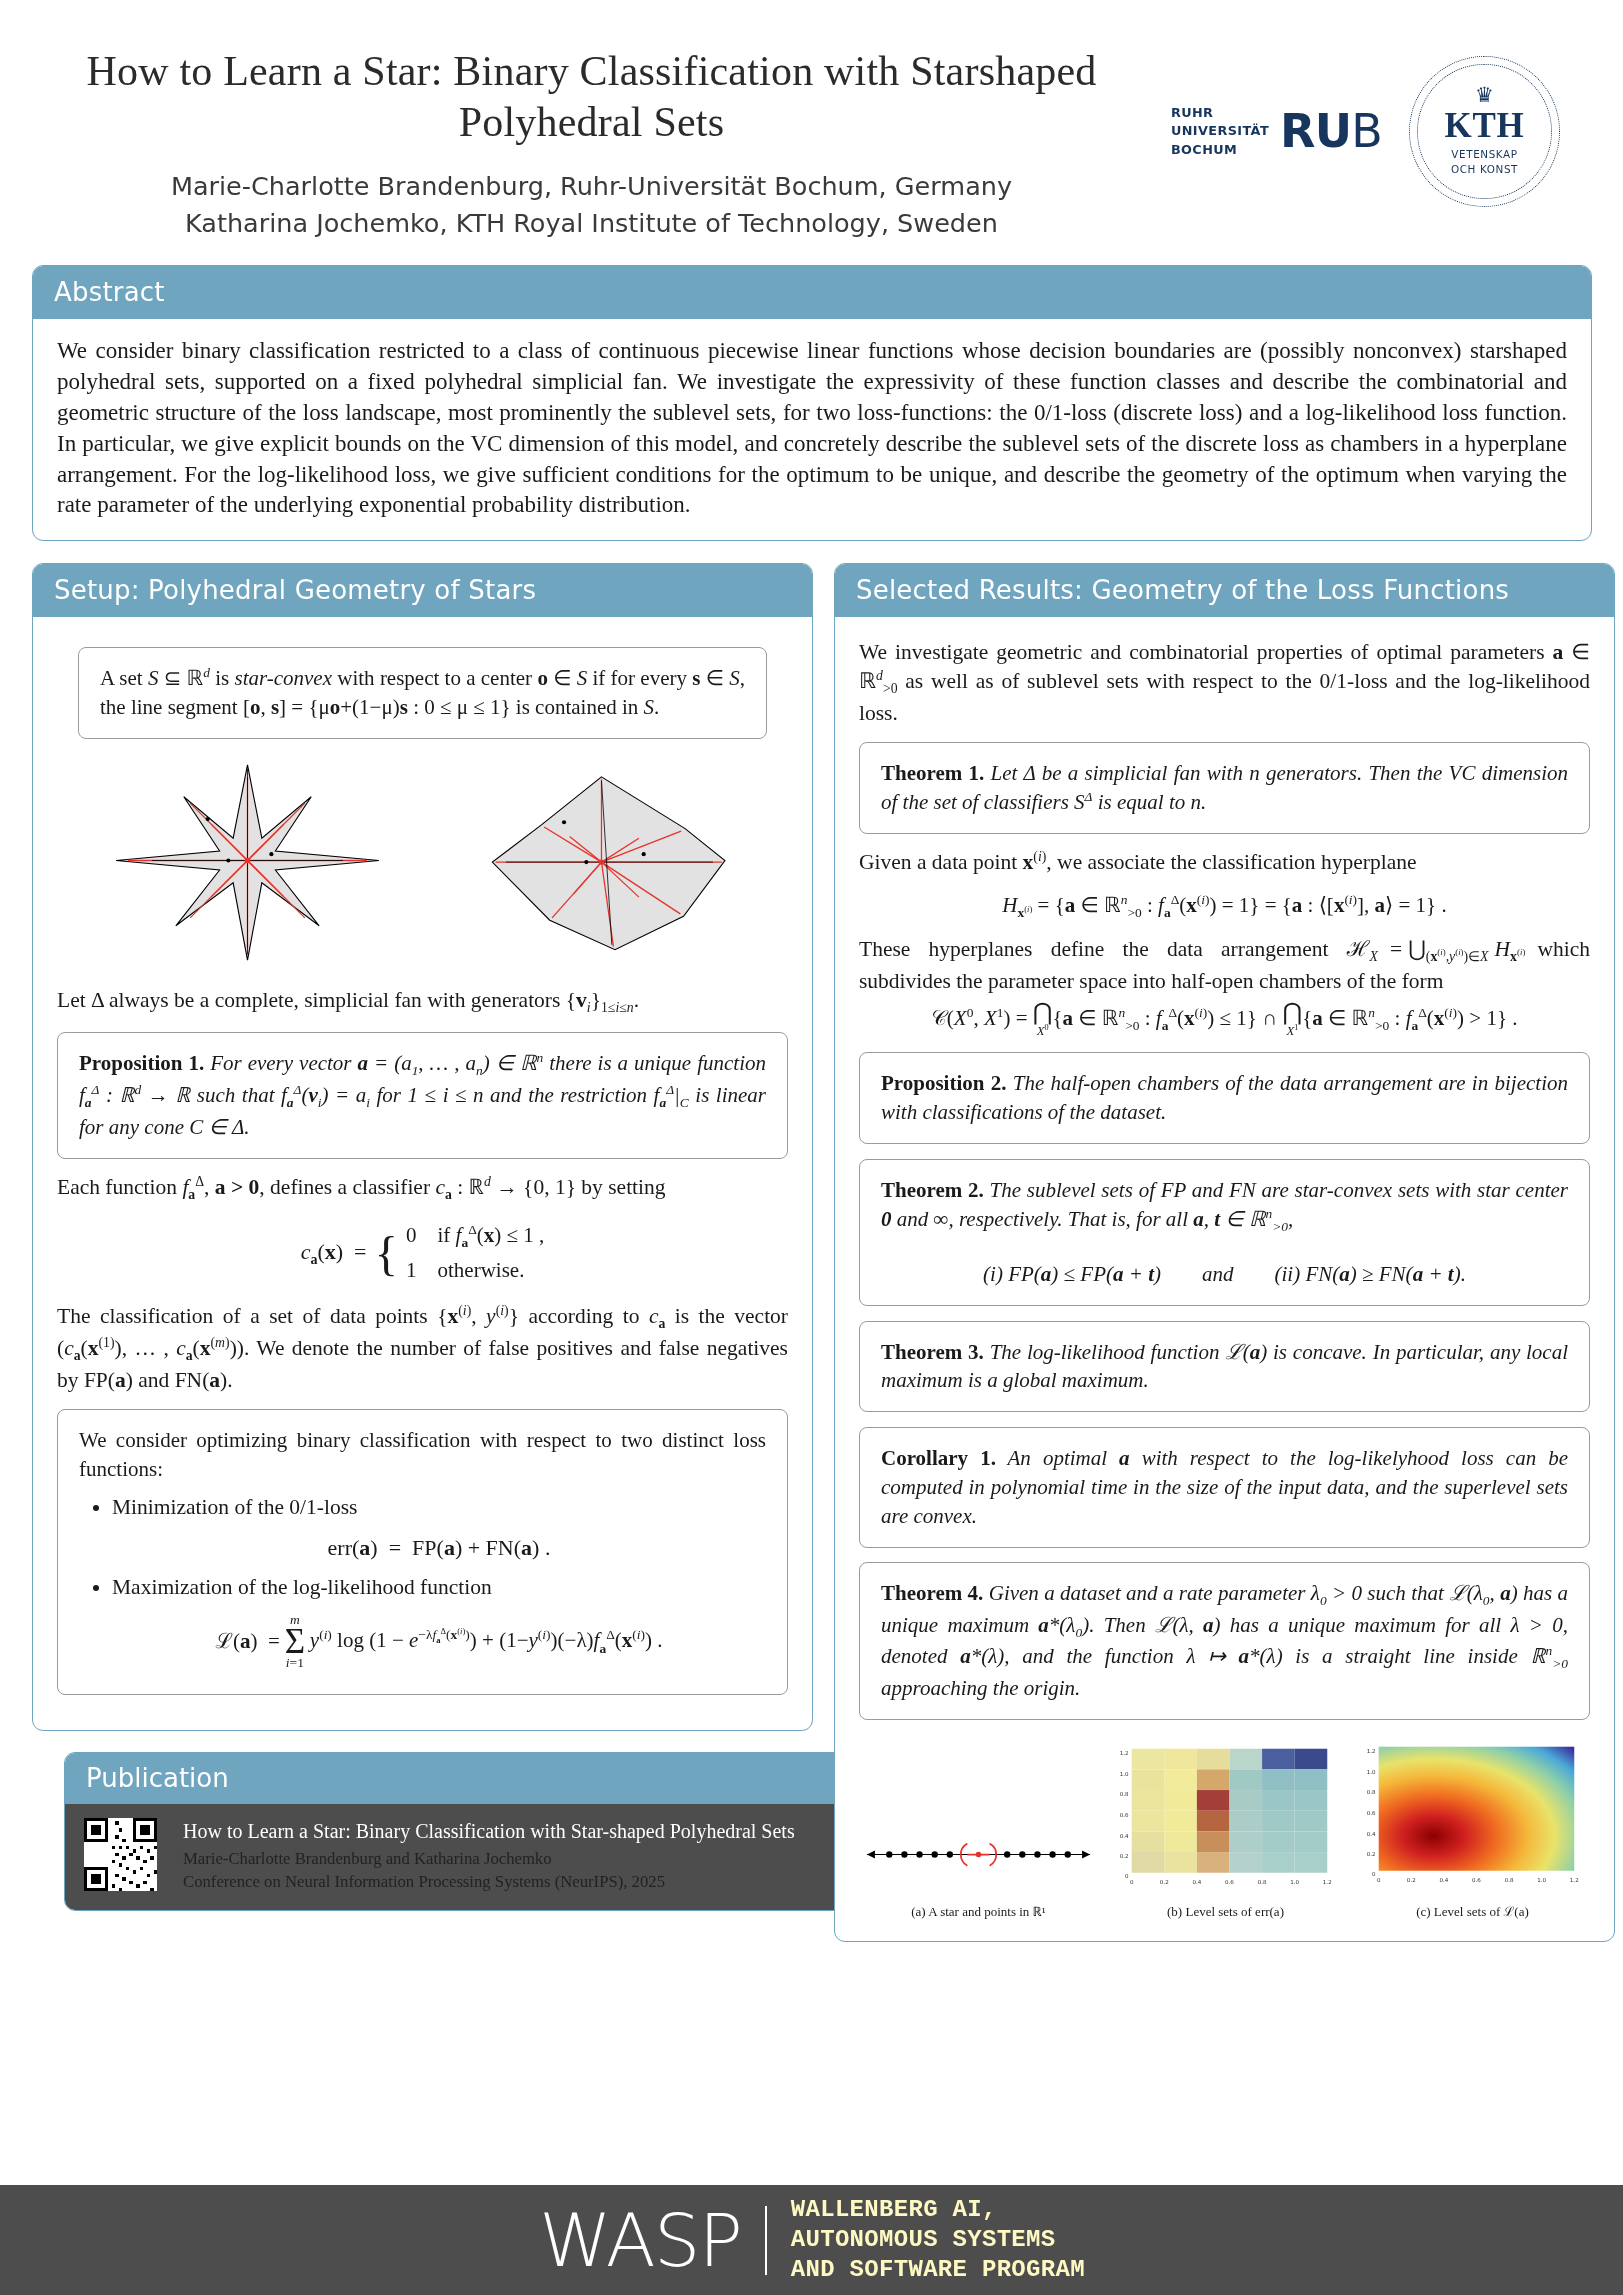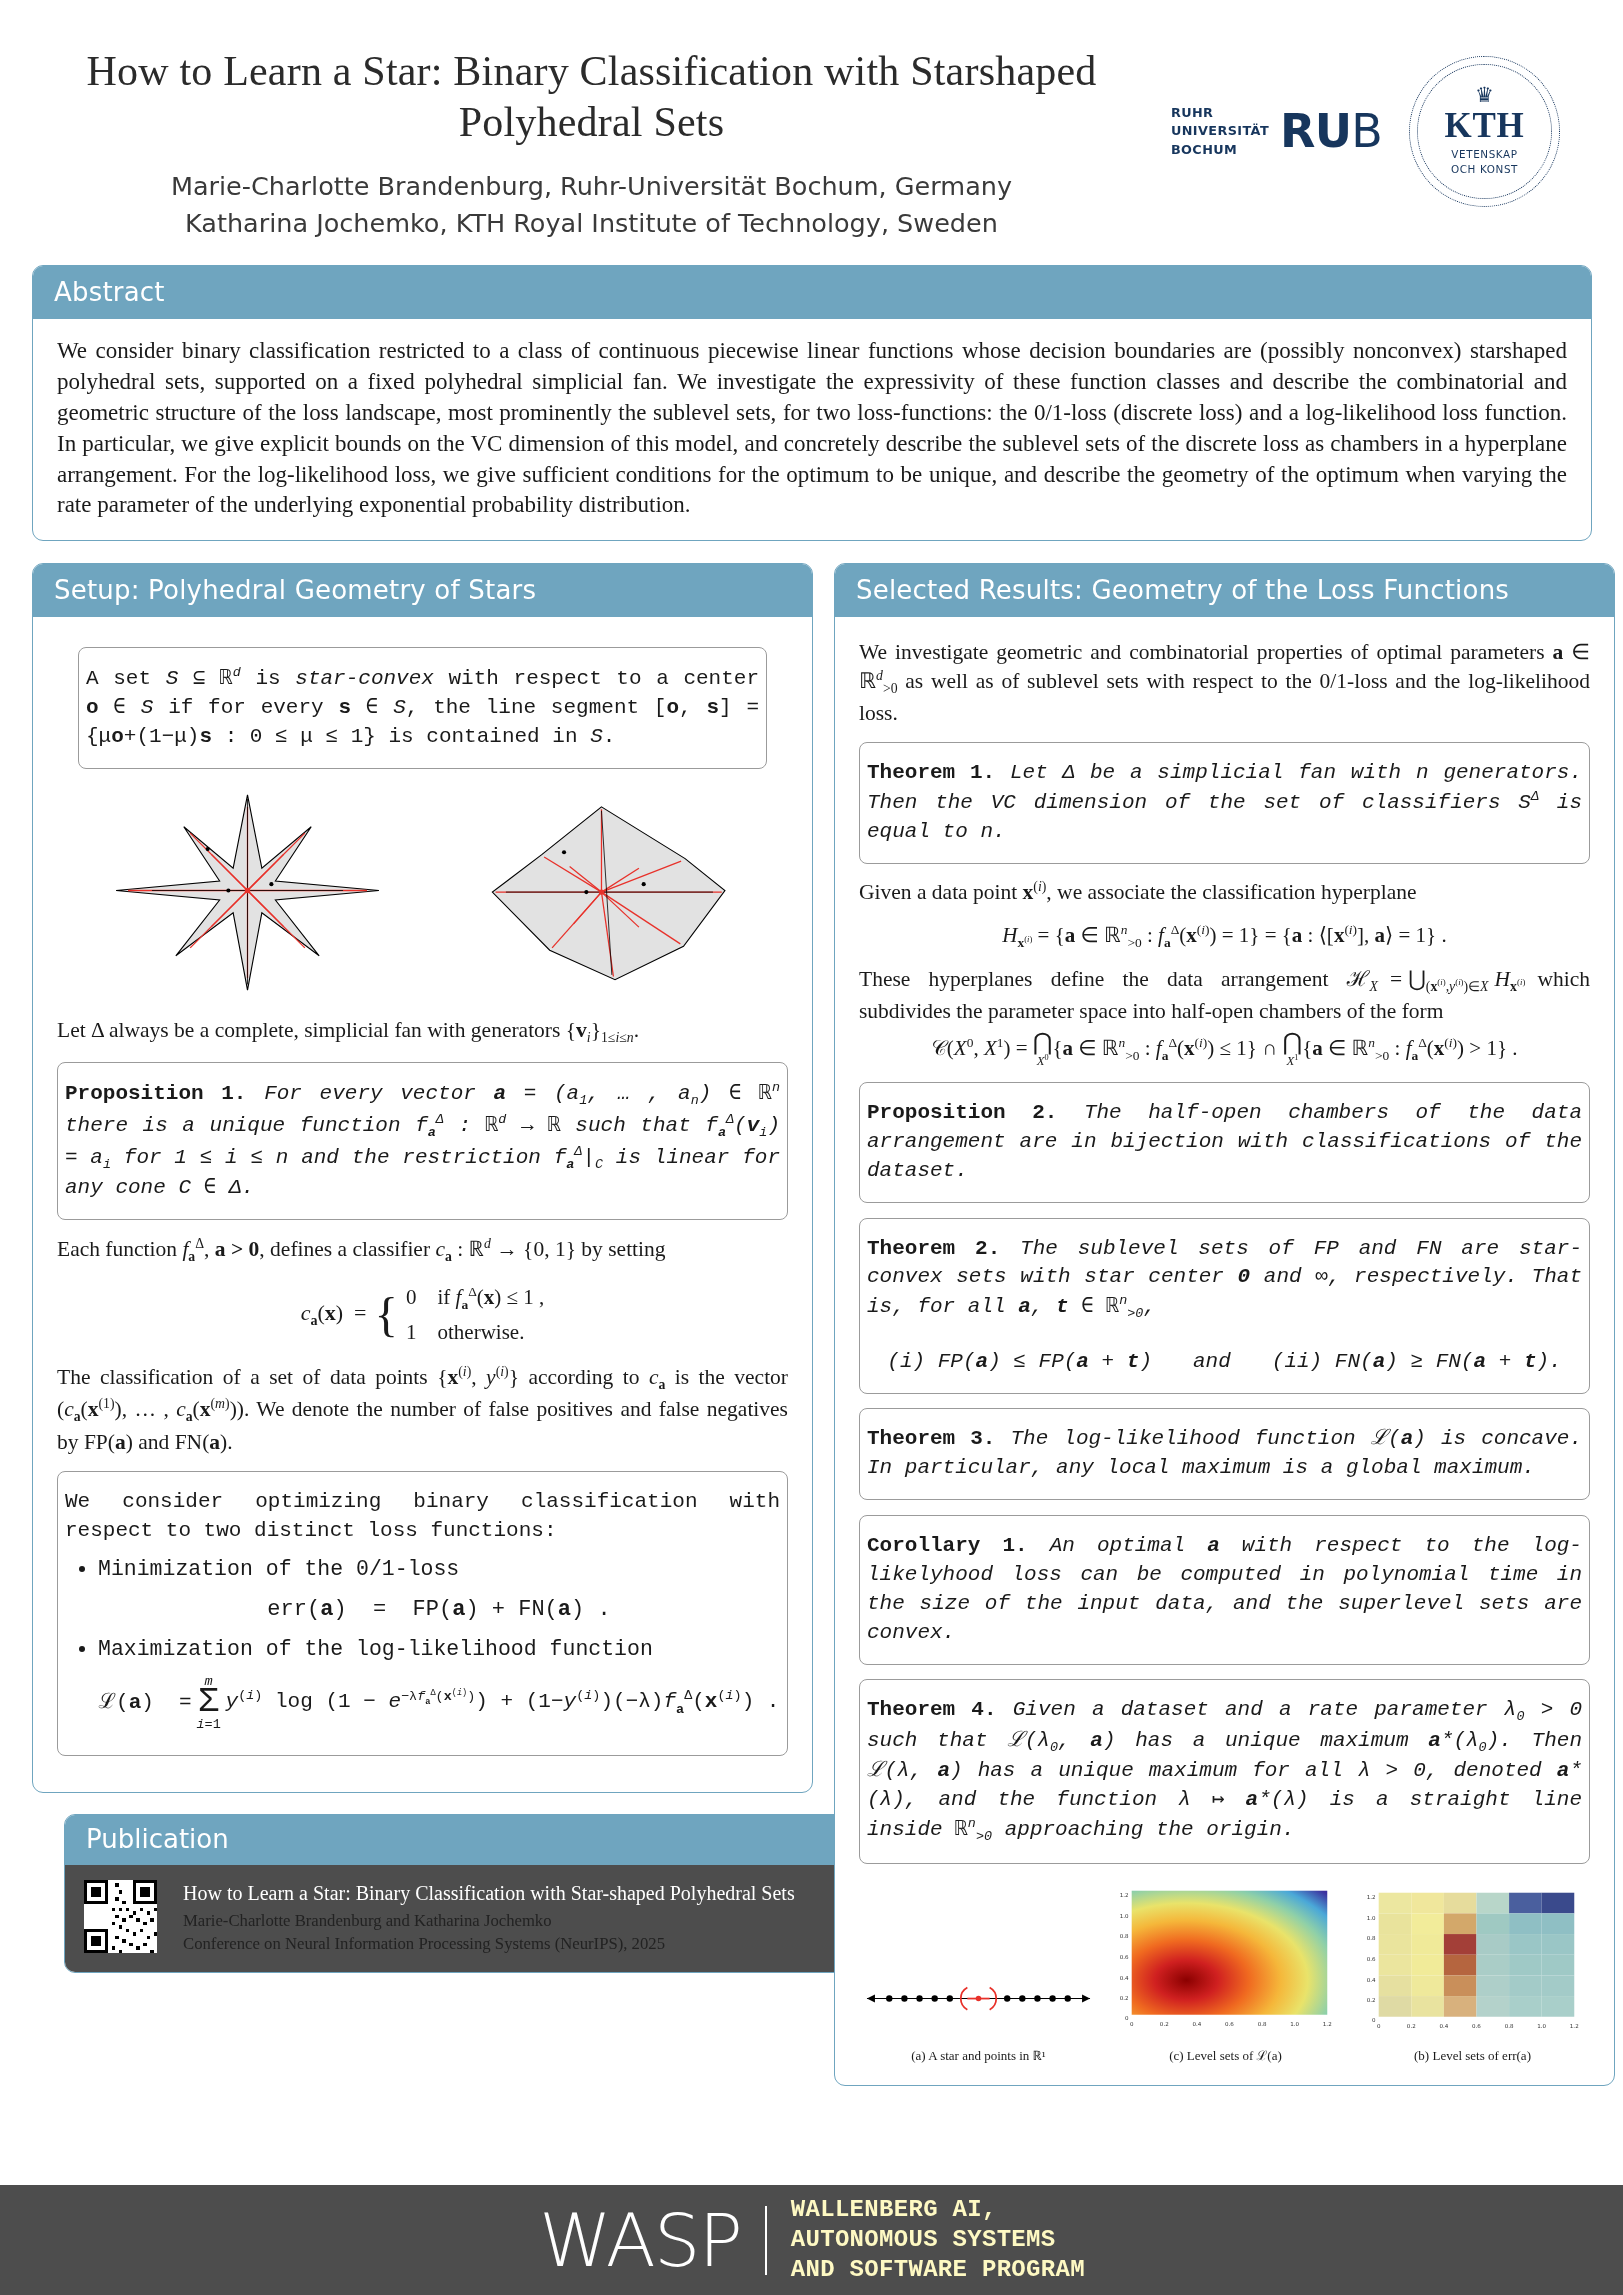--- a/index.html
+++ b/index.html
@@ -140,26 +140,25 @@
     line-height: 1.35;
     text-align: justify;
     margin: 0 0 12.8px 0;
   }
   .tight { margin-bottom: 6.4px; }
 
   
   .boxed {
     border: 1.2px solid #9b9b9b;
     border-radius: 8px;
-    padding: 16px 7px;
+    padding: 16px 21px;
     margin: 14.3px 0;
     font-size: 21px;
     line-height: 1.38;
     text-align: justify;
-    font-family: Liberation Mono, monospace;
   }
   .boxed.thm { font-style: italic; }
   .boxed .thm-name { font-style: normal; font-weight: bold; }
   .boxed.plain { font-style: normal; }
 
   .bullets { margin: 8px 0 4.8px 0; padding-left: 33px; font-size: 21.5px; line-height: 1.4; }
   .bullets li { margin-bottom: 8px; }
 
   .eq { text-align: center; font-size: 22px; margin: 14.3px 0; }
   .eq-small { font-size: 21px; }
@@ -551,20 +550,87 @@
                 <line x1="150" y1="72" x2="136" y2="72"></line>
                 <line x1="150" y1="72" x2="164" y2="72"></line>
               </g>
               <circle cx="150" cy="72" r="3.5" fill="#e8312a"></circle>
             </svg>
             <div class="figcap">(a) A star and points in ℝ¹</div>
           </div>
 
           <div style="width:239px;">
             <svg width="239" height="159" viewBox="0 0 300 200">
+              <g font-size="7" fill="#333" font-family="DejaVu Sans, sans-serif">
+                <text x="28" y="24" text-anchor="end">1.2</text>
+                <text x="28" y="50" text-anchor="end">1.0</text>
+                <text x="28" y="76" text-anchor="end">0.8</text>
+                <text x="28" y="102" text-anchor="end">0.6</text>
+                <text x="28" y="128" text-anchor="end">0.4</text>
+                <text x="28" y="154" text-anchor="end">0.2</text>
+                <text x="28" y="178" text-anchor="end">0</text>
+              </g>
+              <g transform="translate(32,16)">
+                <rect x="0" y="0" width="41" height="26" fill="#ece7a0"></rect>
+                <rect x="41" y="0" width="41" height="26" fill="#f0e79c"></rect>
+                <rect x="82" y="0" width="41" height="26" fill="#e6dc9c"></rect>
+                <rect x="123" y="0" width="41" height="26" fill="#b8d6c9"></rect>
+                <rect x="164" y="0" width="41" height="26" fill="#4a5f9e"></rect>
+                <rect x="205" y="0" width="41" height="26" fill="#3a4a8c"></rect>
+
+                <rect x="0" y="26" width="41" height="26" fill="#e9e39c"></rect>
+                <rect x="41" y="26" width="41" height="26" fill="#f2ec9a"></rect>
+                <rect x="82" y="26" width="41" height="26" fill="#d3a86a"></rect>
+                <rect x="123" y="26" width="41" height="26" fill="#9fc9c2"></rect>
+                <rect x="164" y="26" width="41" height="26" fill="#8fbfc4"></rect>
+                <rect x="205" y="26" width="41" height="26" fill="#8fbfc4"></rect>
+
+                <rect x="0" y="52" width="41" height="26" fill="#eae49d"></rect>
+                <rect x="41" y="52" width="41" height="26" fill="#f0ea99"></rect>
+                <rect x="82" y="52" width="41" height="26" fill="#a33f38"></rect>
+                <rect x="123" y="52" width="41" height="26" fill="#a8cbc6"></rect>
+                <rect x="164" y="52" width="41" height="26" fill="#9ac6c6"></rect>
+                <rect x="205" y="52" width="41" height="26" fill="#9ac6c6"></rect>
+
+                <rect x="0" y="78" width="41" height="26" fill="#ebe59e"></rect>
+                <rect x="41" y="78" width="41" height="26" fill="#f1eb99"></rect>
+                <rect x="82" y="78" width="41" height="26" fill="#b5653f"></rect>
+                <rect x="123" y="78" width="41" height="26" fill="#aacdc7"></rect>
+                <rect x="164" y="78" width="41" height="26" fill="#9fc9c6"></rect>
+                <rect x="205" y="78" width="41" height="26" fill="#9fc9c6"></rect>
+
+                <rect x="0" y="104" width="41" height="26" fill="#e6e0a0"></rect>
+                <rect x="41" y="104" width="41" height="26" fill="#efe99b"></rect>
+                <rect x="82" y="104" width="41" height="26" fill="#c98f5a"></rect>
+                <rect x="123" y="104" width="41" height="26" fill="#aecfc9"></rect>
+                <rect x="164" y="104" width="41" height="26" fill="#a3cbc8"></rect>
+                <rect x="205" y="104" width="41" height="26" fill="#a3cbc8"></rect>
+
+                <rect x="0" y="130" width="41" height="26" fill="#dfdaa4"></rect>
+                <rect x="41" y="130" width="41" height="26" fill="#e9e39f"></rect>
+                <rect x="82" y="130" width="41" height="26" fill="#d8b17d"></rect>
+                <rect x="123" y="130" width="41" height="26" fill="#b4d2cb"></rect>
+                <rect x="164" y="130" width="41" height="26" fill="#a9cfca"></rect>
+                <rect x="205" y="130" width="41" height="26" fill="#a9cfca"></rect>
+              </g>
+              <g font-size="7" fill="#333" font-family="DejaVu Sans, sans-serif">
+                <text x="32" y="186" text-anchor="middle">0</text>
+                <text x="73" y="186" text-anchor="middle">0.2</text>
+                <text x="114" y="186" text-anchor="middle">0.4</text>
+                <text x="155" y="186" text-anchor="middle">0.6</text>
+                <text x="196" y="186" text-anchor="middle">0.8</text>
+                <text x="237" y="186" text-anchor="middle">1.0</text>
+                <text x="278" y="186" text-anchor="middle">1.2</text>
+              </g>
+            </svg>
+            <div class="figcap">(b) Level sets of err(a)</div>
+          </div>
+
+          <div style="width:239px;">
+            <svg width="239" height="159" viewBox="0 0 300 200">
               <defs>
                 <radialGradient id="gradC" cx="28%" cy="72%" r="100%">
                   <stop offset="0%" stop-color="#8b0000"></stop>
                   <stop offset="16%" stop-color="#d02020"></stop>
                   <stop offset="32%" stop-color="#f06a20"></stop>
                   <stop offset="48%" stop-color="#f5b73a"></stop>
                   <stop offset="62%" stop-color="#e9e36a"></stop>
                   <stop offset="76%" stop-color="#8fd0a8"></stop>
                   <stop offset="88%" stop-color="#4aa8d8"></stop>
                   <stop offset="100%" stop-color="#3b2f9e"></stop>
@@ -585,87 +651,20 @@
                 <text x="73" y="186" text-anchor="middle">0.2</text>
                 <text x="114" y="186" text-anchor="middle">0.4</text>
                 <text x="155" y="186" text-anchor="middle">0.6</text>
                 <text x="196" y="186" text-anchor="middle">0.8</text>
                 <text x="237" y="186" text-anchor="middle">1.0</text>
                 <text x="278" y="186" text-anchor="middle">1.2</text>
               </g>
             </svg>
             <div class="figcap">(c) Level sets of ℒ(a)</div>
           </div>
-
-          <div style="width:239px;">
-            <svg width="239" height="159" viewBox="0 0 300 200">
-              <g font-size="7" fill="#333" font-family="DejaVu Sans, sans-serif">
-                <text x="28" y="24" text-anchor="end">1.2</text>
-                <text x="28" y="50" text-anchor="end">1.0</text>
-                <text x="28" y="76" text-anchor="end">0.8</text>
-                <text x="28" y="102" text-anchor="end">0.6</text>
-                <text x="28" y="128" text-anchor="end">0.4</text>
-                <text x="28" y="154" text-anchor="end">0.2</text>
-                <text x="28" y="178" text-anchor="end">0</text>
-              </g>
-              <g transform="translate(32,16)">
-                <rect x="0" y="0" width="41" height="26" fill="#ece7a0"></rect>
-                <rect x="41" y="0" width="41" height="26" fill="#f0e79c"></rect>
-                <rect x="82" y="0" width="41" height="26" fill="#e6dc9c"></rect>
-                <rect x="123" y="0" width="41" height="26" fill="#b8d6c9"></rect>
-                <rect x="164" y="0" width="41" height="26" fill="#4a5f9e"></rect>
-                <rect x="205" y="0" width="41" height="26" fill="#3a4a8c"></rect>
-
-                <rect x="0" y="26" width="41" height="26" fill="#e9e39c"></rect>
-                <rect x="41" y="26" width="41" height="26" fill="#f2ec9a"></rect>
-                <rect x="82" y="26" width="41" height="26" fill="#d3a86a"></rect>
-                <rect x="123" y="26" width="41" height="26" fill="#9fc9c2"></rect>
-                <rect x="164" y="26" width="41" height="26" fill="#8fbfc4"></rect>
-                <rect x="205" y="26" width="41" height="26" fill="#8fbfc4"></rect>
-
-                <rect x="0" y="52" width="41" height="26" fill="#eae49d"></rect>
-                <rect x="41" y="52" width="41" height="26" fill="#f0ea99"></rect>
-                <rect x="82" y="52" width="41" height="26" fill="#a33f38"></rect>
-                <rect x="123" y="52" width="41" height="26" fill="#a8cbc6"></rect>
-                <rect x="164" y="52" width="41" height="26" fill="#9ac6c6"></rect>
-                <rect x="205" y="52" width="41" height="26" fill="#9ac6c6"></rect>
-
-                <rect x="0" y="78" width="41" height="26" fill="#ebe59e"></rect>
-                <rect x="41" y="78" width="41" height="26" fill="#f1eb99"></rect>
-                <rect x="82" y="78" width="41" height="26" fill="#b5653f"></rect>
-                <rect x="123" y="78" width="41" height="26" fill="#aacdc7"></rect>
-                <rect x="164" y="78" width="41" height="26" fill="#9fc9c6"></rect>
-                <rect x="205" y="78" width="41" height="26" fill="#9fc9c6"></rect>
-
-                <rect x="0" y="104" width="41" height="26" fill="#e6e0a0"></rect>
-                <rect x="41" y="104" width="41" height="26" fill="#efe99b"></rect>
-                <rect x="82" y="104" width="41" height="26" fill="#c98f5a"></rect>
-                <rect x="123" y="104" width="41" height="26" fill="#aecfc9"></rect>
-                <rect x="164" y="104" width="41" height="26" fill="#a3cbc8"></rect>
-                <rect x="205" y="104" width="41" height="26" fill="#a3cbc8"></rect>
-
-                <rect x="0" y="130" width="41" height="26" fill="#dfdaa4"></rect>
-                <rect x="41" y="130" width="41" height="26" fill="#e9e39f"></rect>
-                <rect x="82" y="130" width="41" height="26" fill="#d8b17d"></rect>
-                <rect x="123" y="130" width="41" height="26" fill="#b4d2cb"></rect>
-                <rect x="164" y="130" width="41" height="26" fill="#a9cfca"></rect>
-                <rect x="205" y="130" width="41" height="26" fill="#a9cfca"></rect>
-              </g>
-              <g font-size="7" fill="#333" font-family="DejaVu Sans, sans-serif">
-                <text x="32" y="186" text-anchor="middle">0</text>
-                <text x="73" y="186" text-anchor="middle">0.2</text>
-                <text x="114" y="186" text-anchor="middle">0.4</text>
-                <text x="155" y="186" text-anchor="middle">0.6</text>
-                <text x="196" y="186" text-anchor="middle">0.8</text>
-                <text x="237" y="186" text-anchor="middle">1.0</text>
-                <text x="278" y="186" text-anchor="middle">1.2</text>
-              </g>
-            </svg>
-            <div class="figcap">(b) Level sets of err(a)</div>
-          </div>
         </div>
 
       </div>
     </div>
   </div>
 </div>
 
 <div class="footer">
   <div class="wasp-word">WASP</div>
   <div class="wasp-div"></div>

